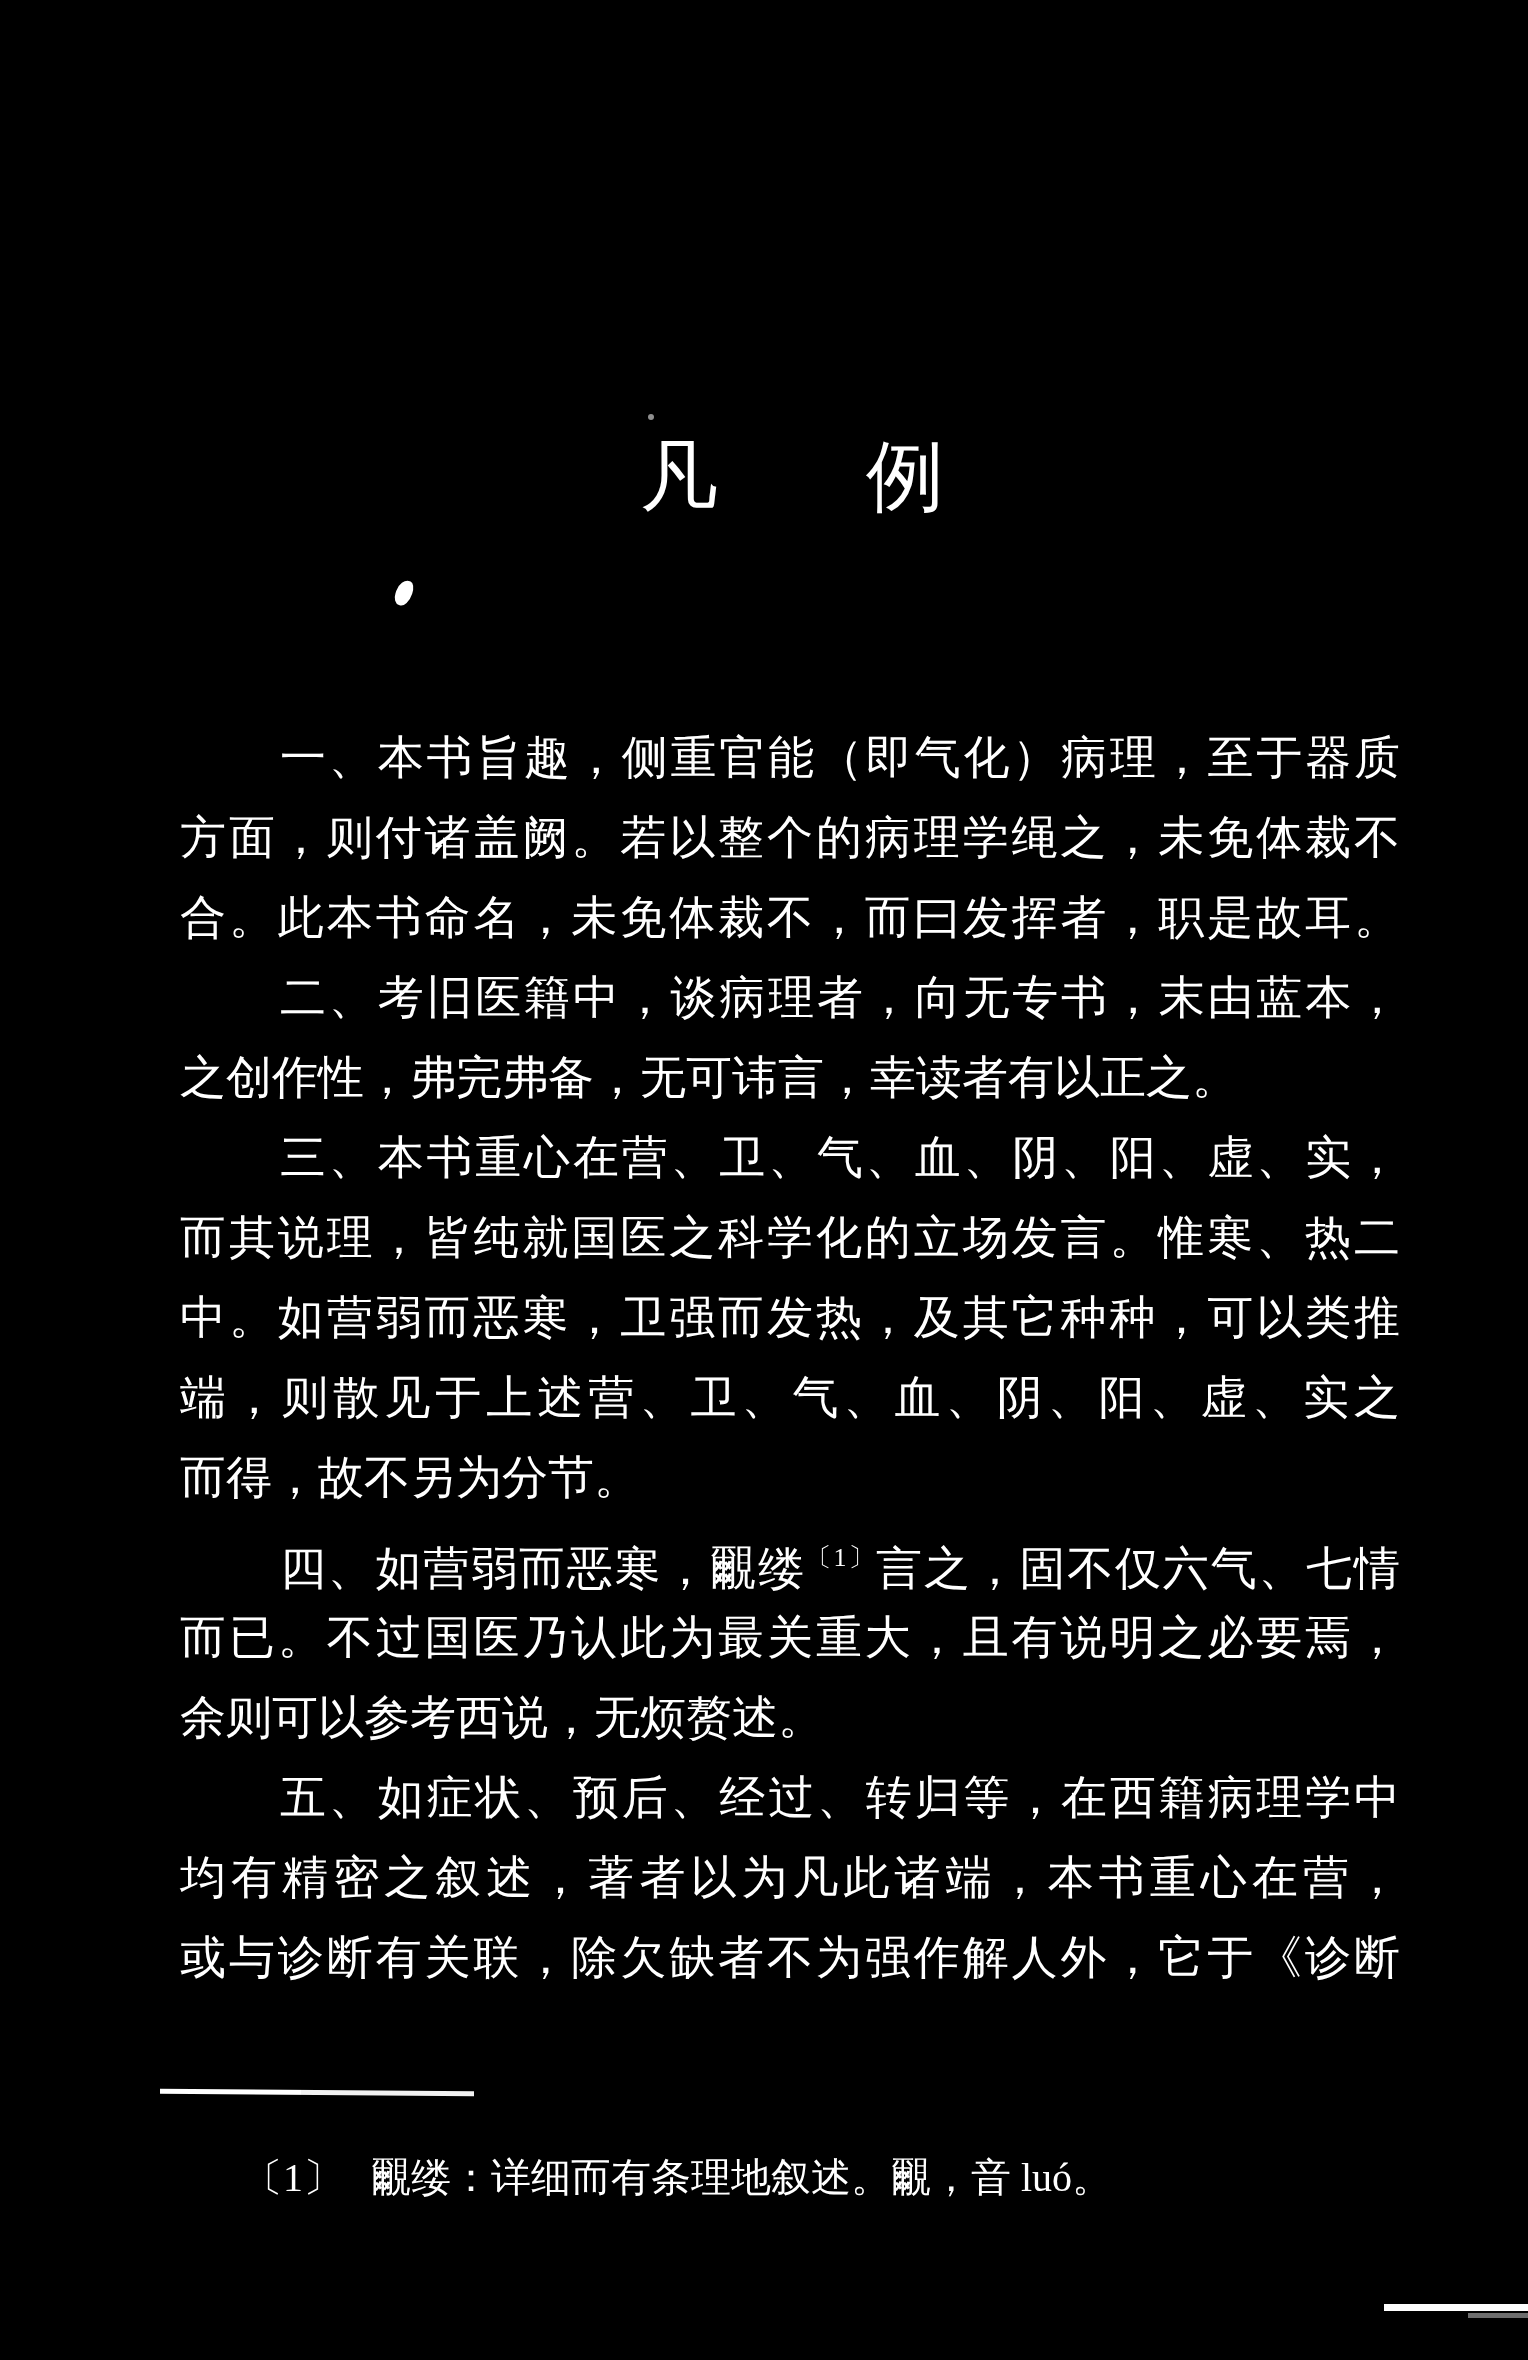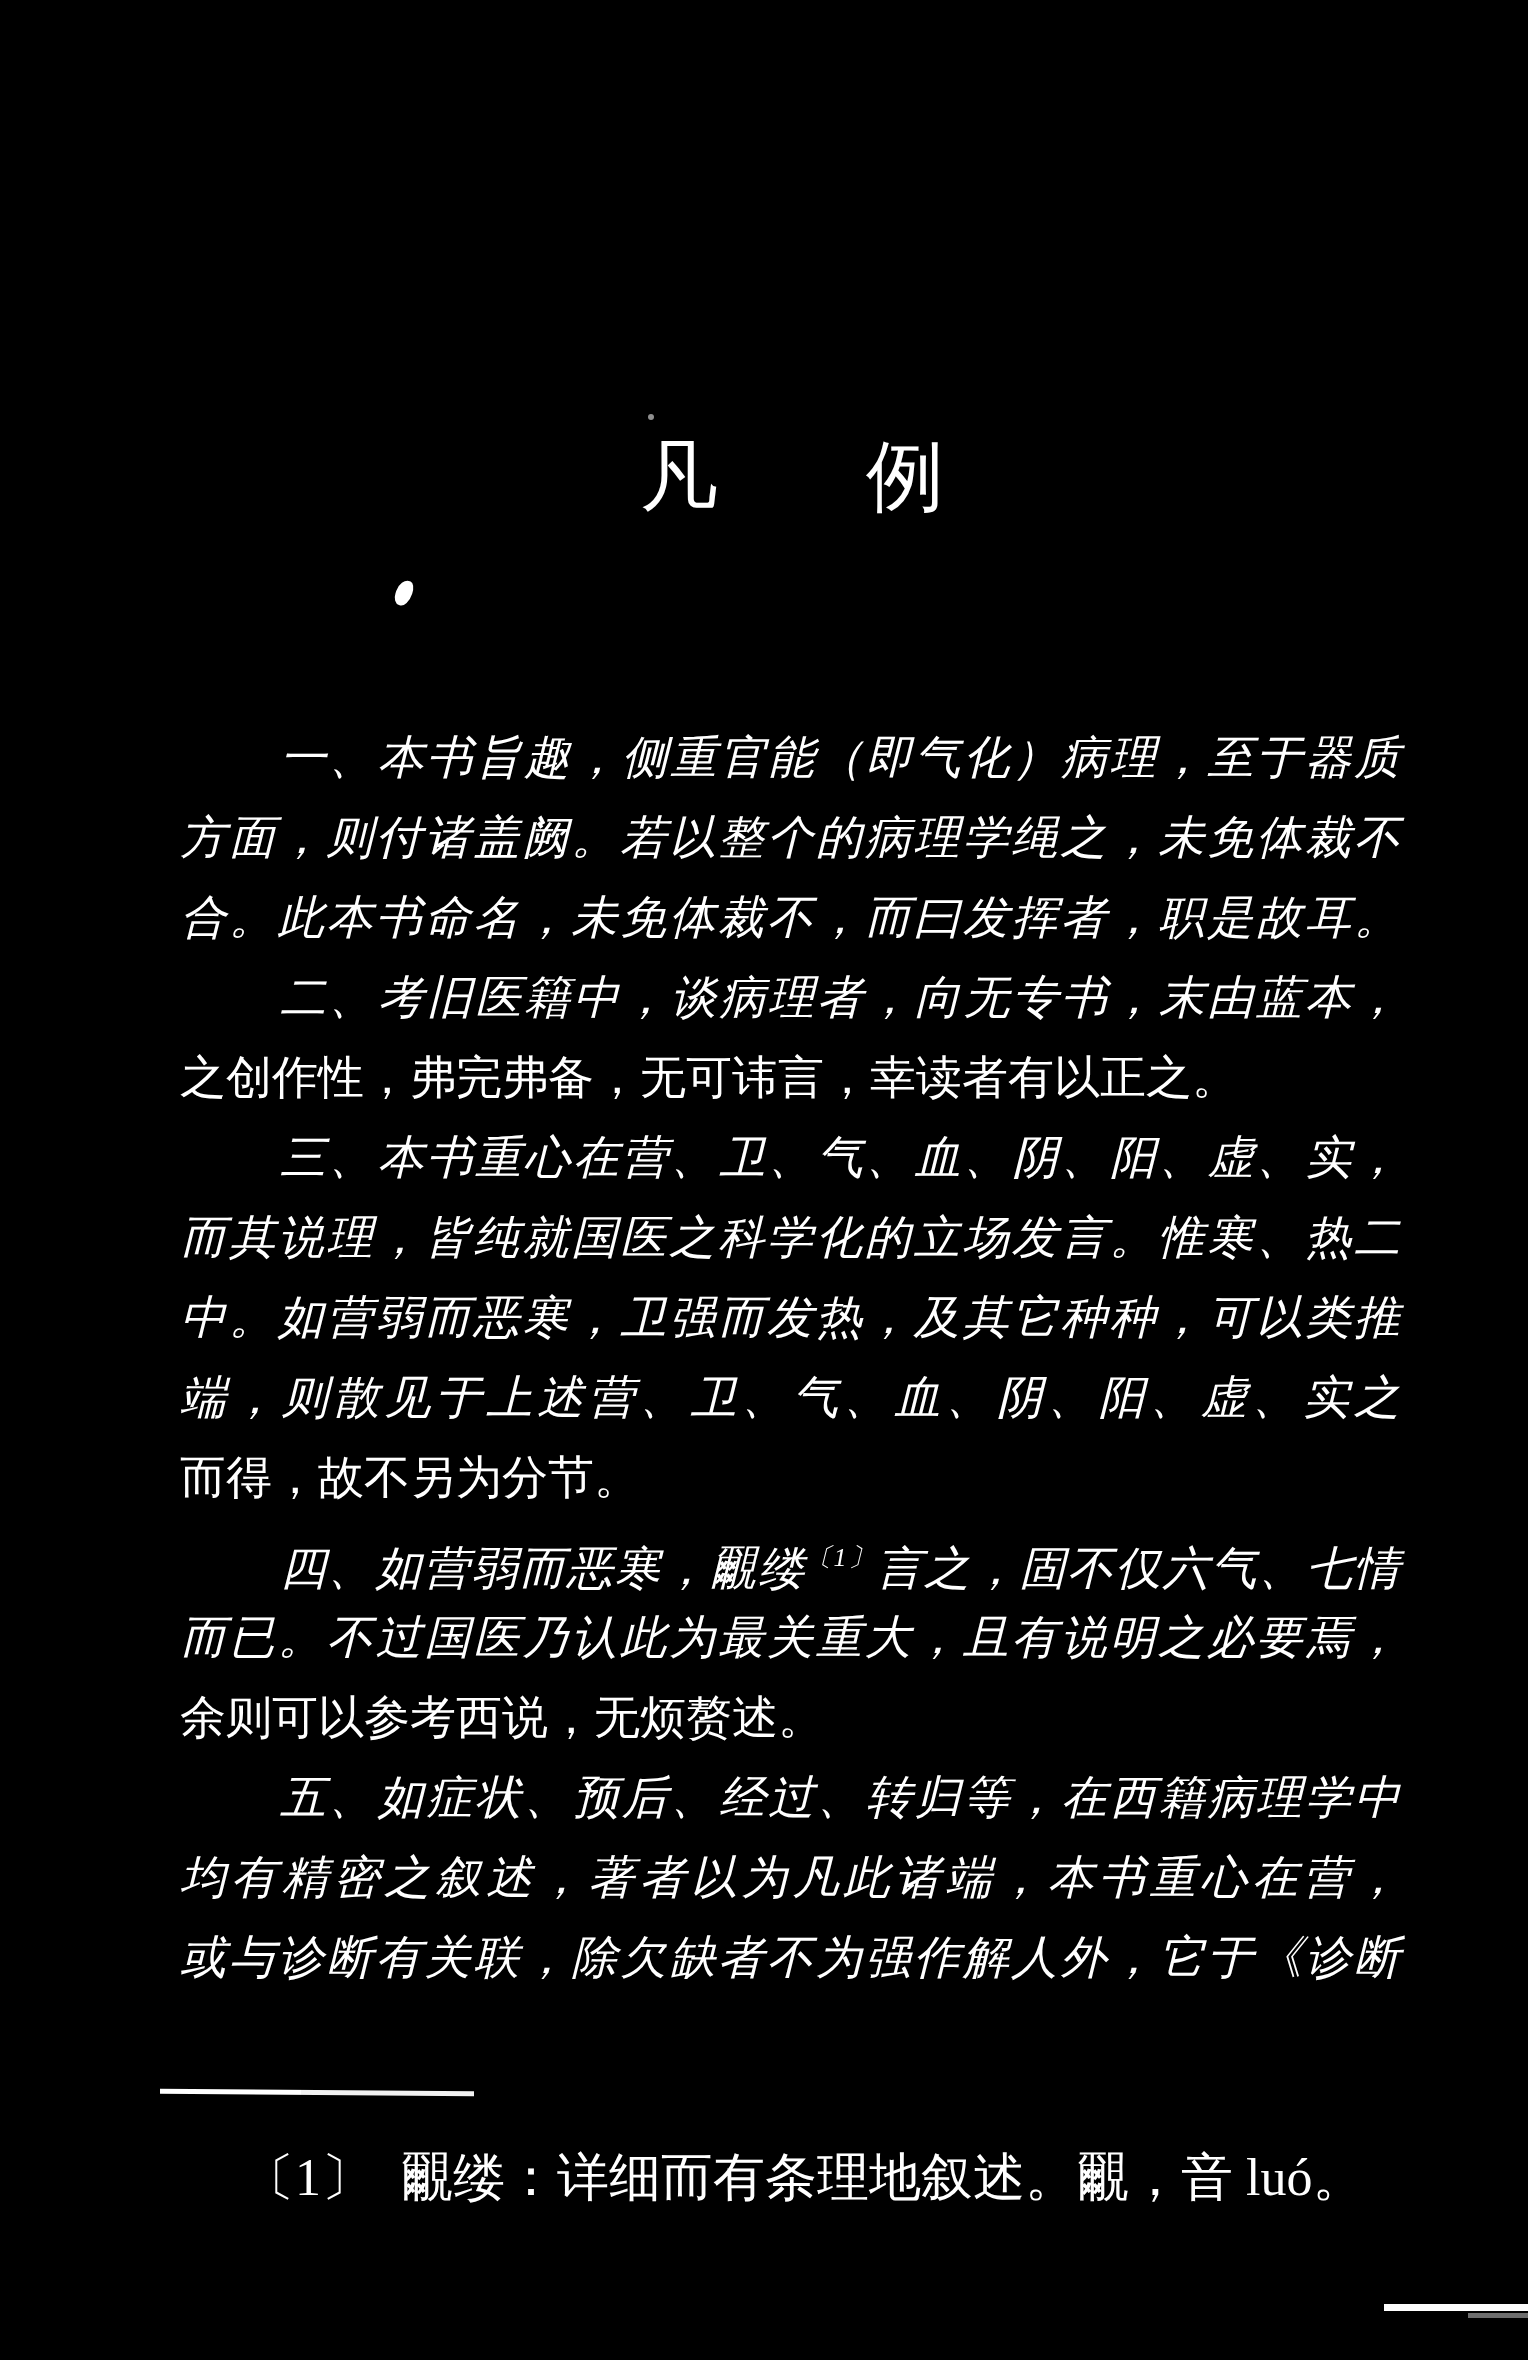--- a/index.html
+++ b/index.html
@@ -58,21 +58,20 @@
   .line {
     height: 80px;
     line-height: 80px;
     font-size: 46px;
     letter-spacing: 0;
     white-space: normal;
   }
   .line.full {
     text-align: justify;
     text-align-last: justify;
-    font-style: italic;
   }
   .line.indent {
     text-indent: 100px;
   }
   .fn-sup {
     font-size: 26px;
     vertical-align: 18px;
     letter-spacing: 0;
   }
   
@@ -85,21 +84,21 @@
     background: linear-gradient(to right, #ffffff 0 45%, #f2f2f2 45% 100%);
     transform: rotate(0.5deg);
   }
   #footnote {
     position: absolute;
     left: 243px;
     top: 2150px;
     width: 1100px;
     height: 56px;
     line-height: 56px;
-    font-size: 52px;
+    font-size: 40px;
     white-space: nowrap;
     font-family: Liberation Serif, serif;
   }
   #footnote .fn-marker {
     margin-right: 28px;
   }
   
   #artifact-line {
     position: absolute;
     left: 1384px;

